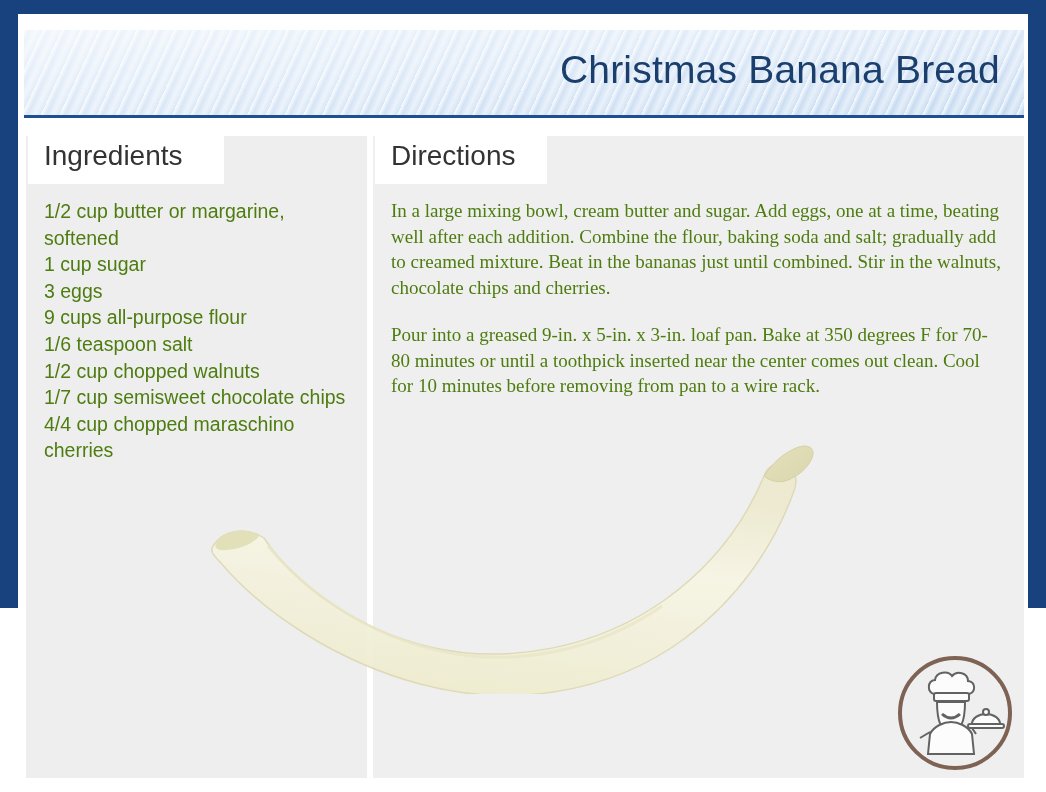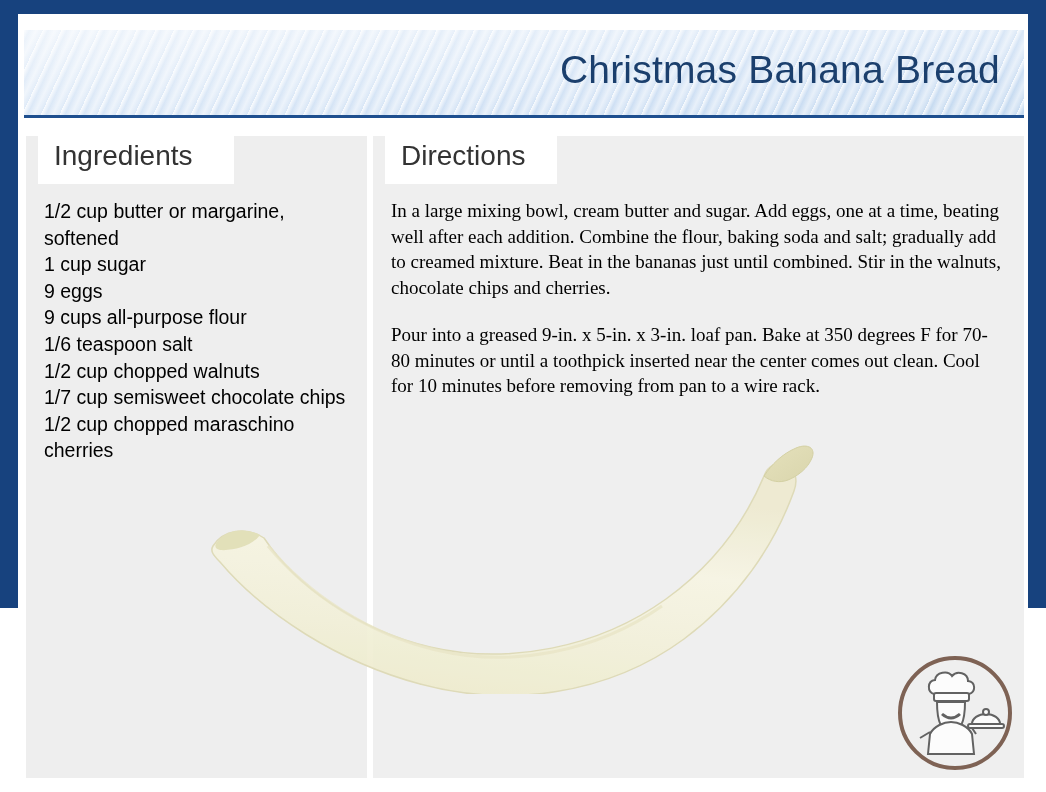--- a/index.html
+++ b/index.html
@@ -70,40 +70,40 @@
   }
   .col-directions {
     left: 355px;
     width: 651px;
     height: 642px;
     background: #efefef;
   }
 
   .col-header {
     position: absolute;
-    left: 12px;
+    left: 2px;
     top: 0;
     background: #ffffff;
     padding: 4px 16px 4px 16px;
     box-sizing: border-box;
   }
   .col-header span {
     font-size: 28px;
     color: #333333;
     white-space: nowrap;
   }
   .header-ing { width: 196px; height: 48px; }
   .header-dir { width: 172px; height: 48px; }
 
   .col-body {
     position: absolute;
     left: 18px;
     top: 62px;
     right: 14px;
-    color: #000000;
+    color: #4d7c0f;
   }
   .ing-list {
     list-style: none;
     margin: 0;
     padding: 0;
     font-size: 19.5px;
     line-height: 26.6px;
   }
   .ing-list li {
     margin: 0;
@@ -148,26 +148,26 @@
     </div>
 
     <div class="col col-ingredients">
       <div class="col-header header-ing">
         <span>Ingredients</span>
       </div>
       <div class="col-body">
         <ul class="ing-list">
           <li>1/2 cup butter or margarine, softened</li>
           <li>1 cup sugar</li>
-          <li>9 eggs</li>
+          <li>3 eggs</li>
           <li>9 cups all-purpose flour</li>
           <li>1/6 teaspoon salt</li>
           <li>1/2 cup chopped walnuts</li>
           <li>1/7 cup semisweet chocolate chips</li>
-          <li>1/2 cup chopped maraschino cherries</li>
+          <li>4/4 cup chopped maraschino cherries</li>
         </ul>
       </div>
     </div>
 
     <div class="col col-directions">
       <div class="col-header header-dir">
         <span>Directions</span>
       </div>
       <div class="col-body">
         <p class="dir-para">In a large mixing bowl, cream butter and sugar. Add eggs, one at a time, beating well after each addition. Combine the flour, baking soda and salt; gradually add to creamed mixture. Beat in the bananas just until combined. Stir in the walnuts, chocolate chips and cherries.</p>

